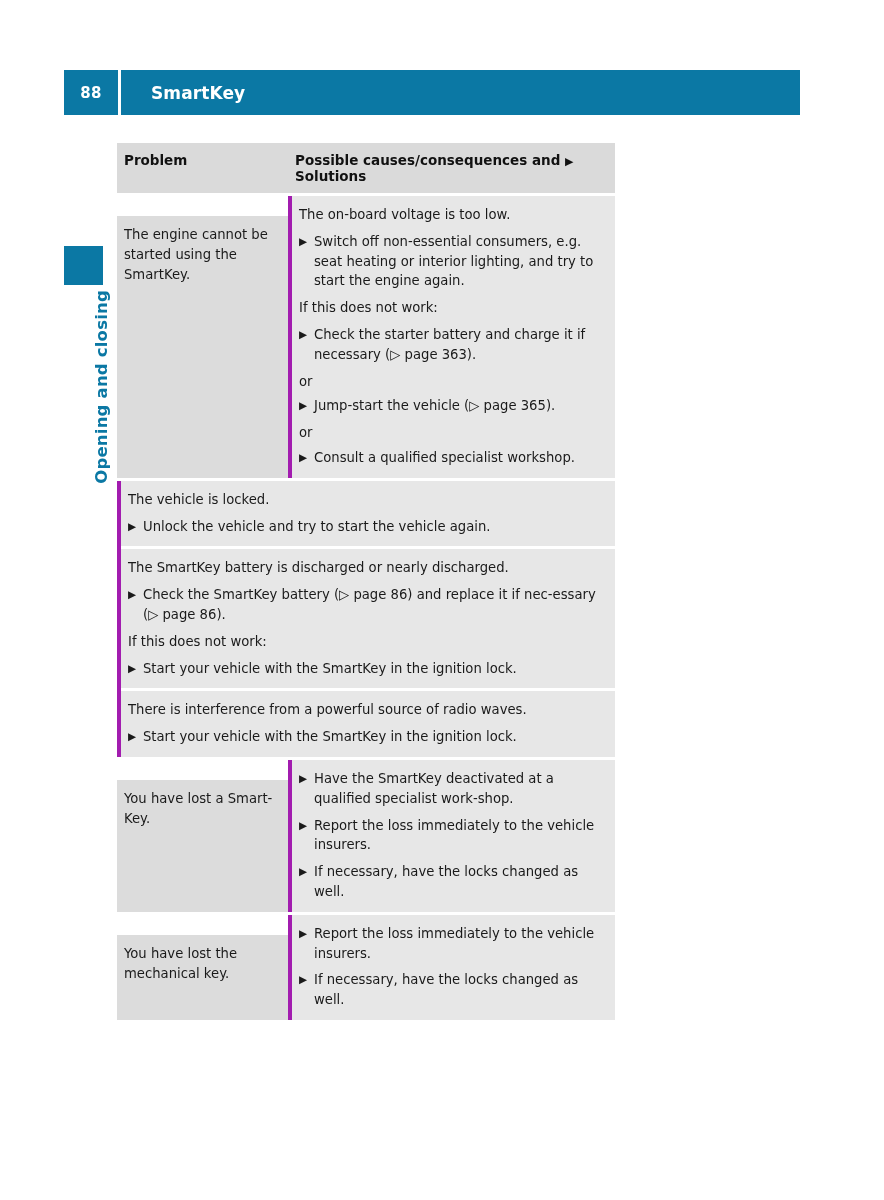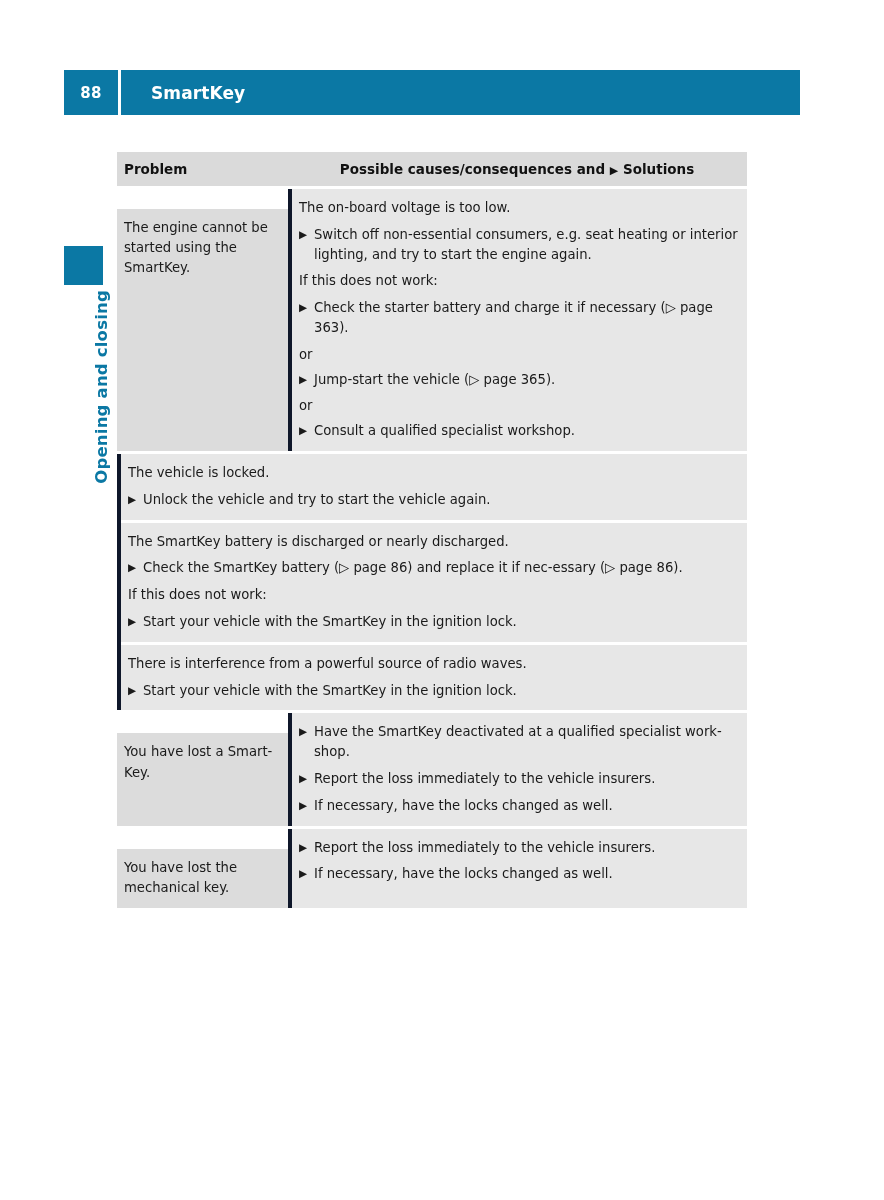--- a/index.html
+++ b/index.html
@@ -76,22 +76,22 @@
     color: #0b78a4;
     font-size: 16.5px;
     font-weight: bold;
     letter-spacing: 0.2px;
   }
 
   
   .table {
     position: absolute;
     left: 117px;
-    top: 152px;
-    width: 630px;
+    top: 143px;
+    width: 498px;
   }
   .thead {
     display: flex;
     background: #dadada;
     border-bottom: 3px solid #ffffff;
   }
   .th {
     font-size: 13.5px;
     font-weight: bold;
     color: #111111;
@@ -99,21 +99,20 @@
   }
   .th-problem {
     flex: 0 0 171px;
     box-sizing: border-box;
     padding-left: 7px;
   }
   .th-causes {
     flex: 1 1 auto;
     box-sizing: border-box;
     padding-left: 7px;
-    text-align: center;
   }
 
   .trow {
     display: flex;
     border-bottom: 3px solid #ffffff;
     align-items: stretch;
   }
   .trow:last-child { border-bottom: none; }
 
   .td-problem {
@@ -123,21 +122,21 @@
     padding: 9px 10px 10px 7px;
     font-size: 13.2px;
     line-height: 1.53;
     color: #1a1a1a;
     margin-top: 20px;
   }
   .td-causes {
     flex: 1 1 auto;
     box-sizing: border-box;
     background: #e7e7e7;
-    border-left: 4px solid #0f172a;
+    border-left: 4px solid #a21caf;
     display: flex;
     flex-direction: column;
   }
   .subrow {
     padding: 9px 8px 10px 7px;
     border-bottom: 3px solid #ffffff;
   }
   .subrow:last-child { border-bottom: none; }
 
   .ptext {

